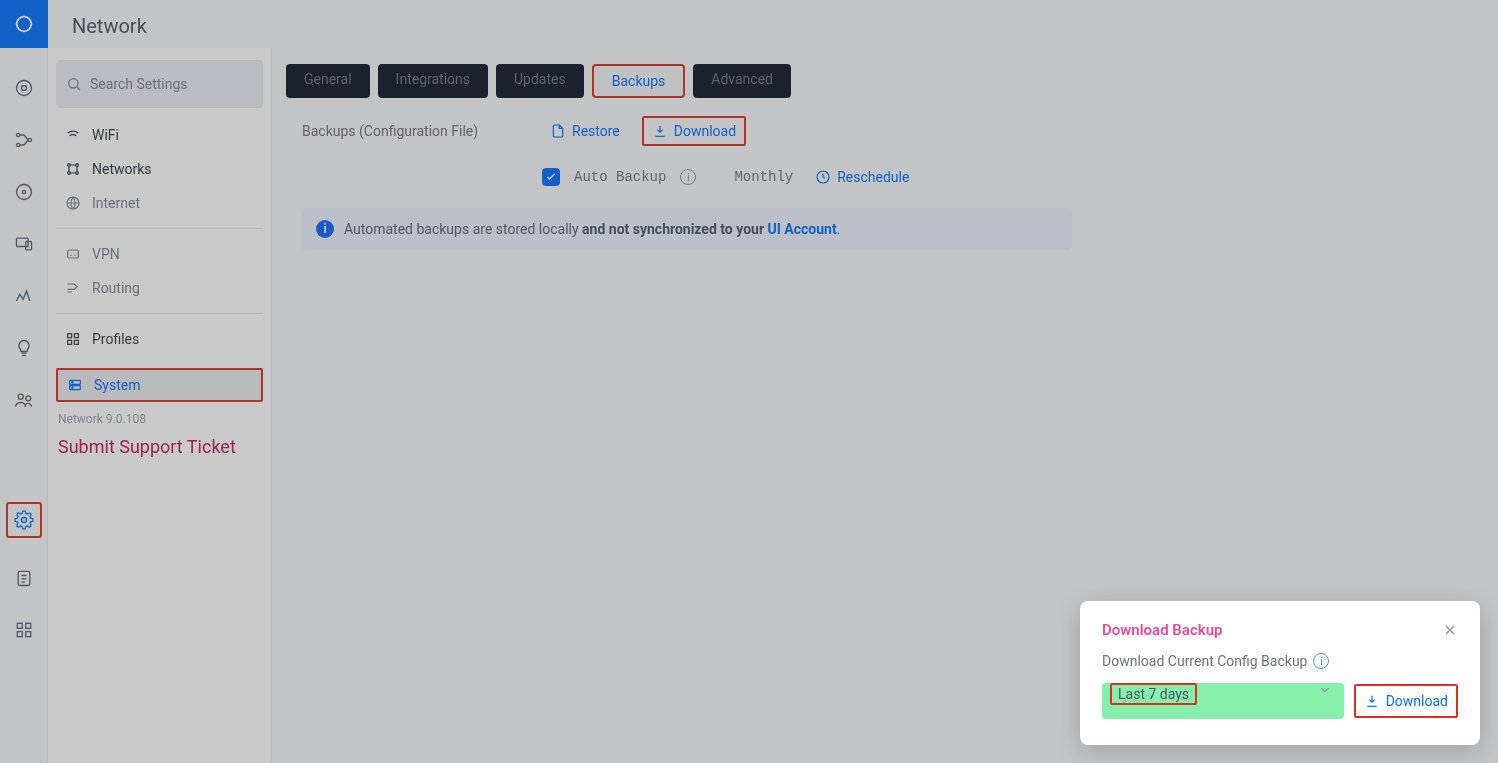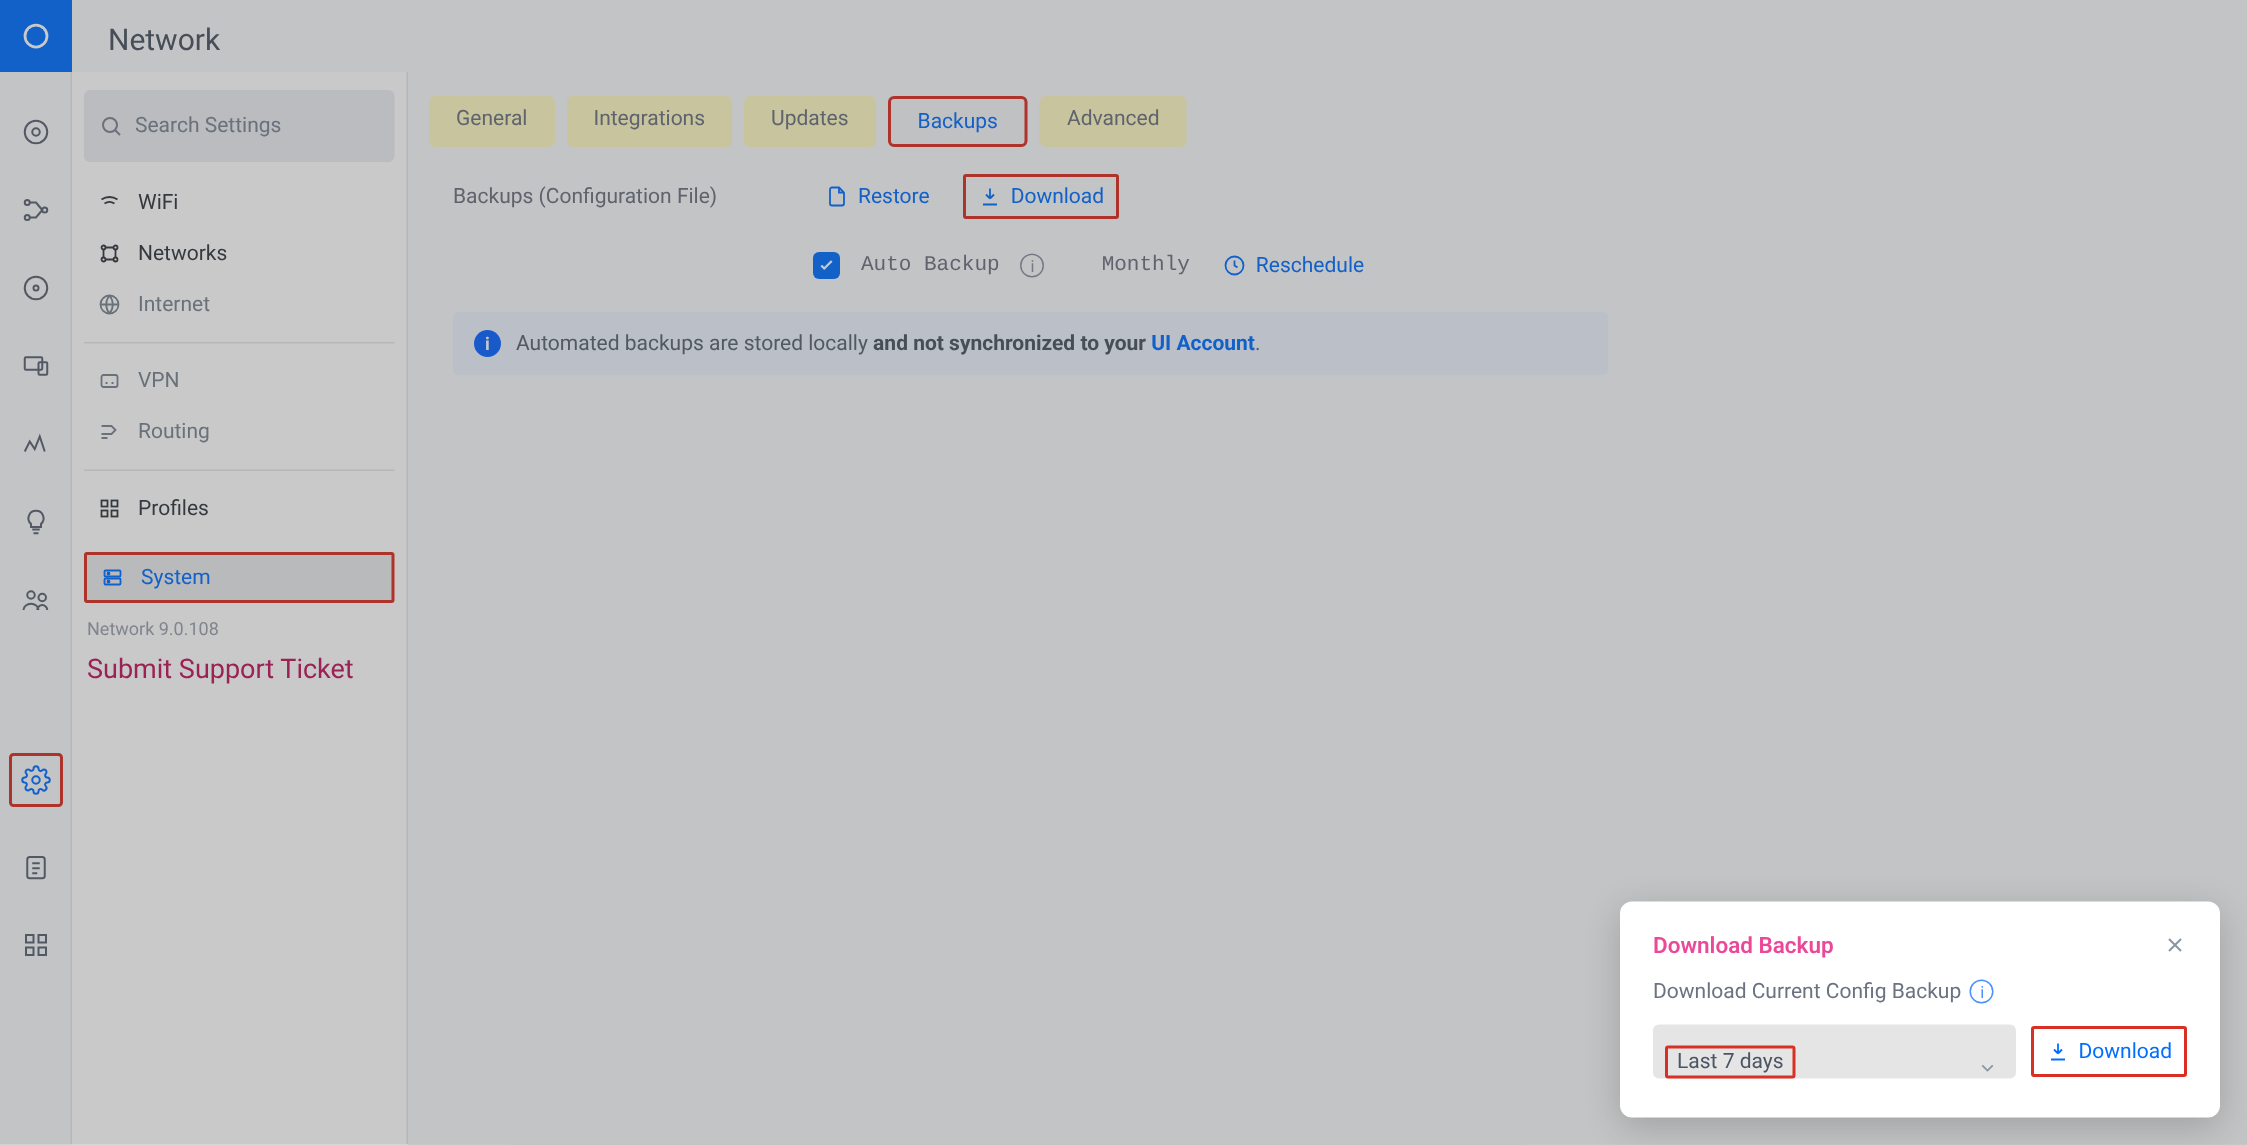--- a/index.html
+++ b/index.html
@@ -139,21 +139,21 @@
   padding: 16px 14px;
   z-index: 2;
 }
 .tabs {
   display: flex;
   gap: 8px;
   margin-bottom: 18px;
 }
 .tab {
   padding: 7px 18px;
-  background: #fef9c3;
+  background: #0f172a;
   color: #6b7280;
   border-radius: 4px;
   font-size: 14px;
 }
 .tab.active {
   color: #006fff;
   background: #f3f4f6;
 }
 
 .row {
@@ -259,25 +259,25 @@
   gap: 6px;
   margin-bottom: 14px;
 }
 .modal-row {
   display: flex;
   align-items: center;
   gap: 10px;
 }
 .select-box {
   flex: 1;
-  background: #e5e5e5;
+  background: #86efac;
   border-radius: 4px;
   height: 36px;
   display: flex;
-  align-items: flex-end;
+  align-items: flex-start;
   justify-content: space-between;
   padding: 0 12px;
   color: #4b5563;
 }
 .select-text-box {
   border: 2px solid #d93025;
   border-radius: 2px;
   padding: 1px 6px;
   margin-left: -4px;
 }

